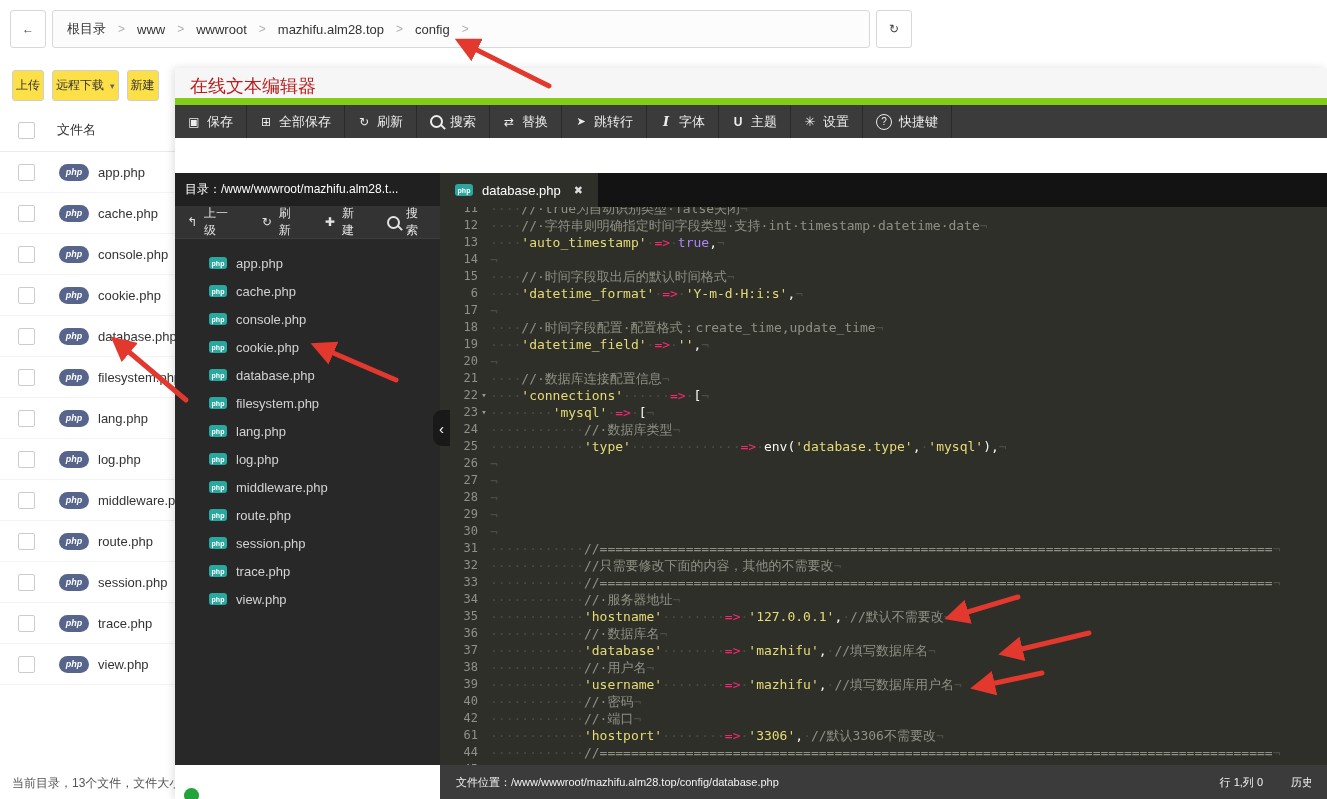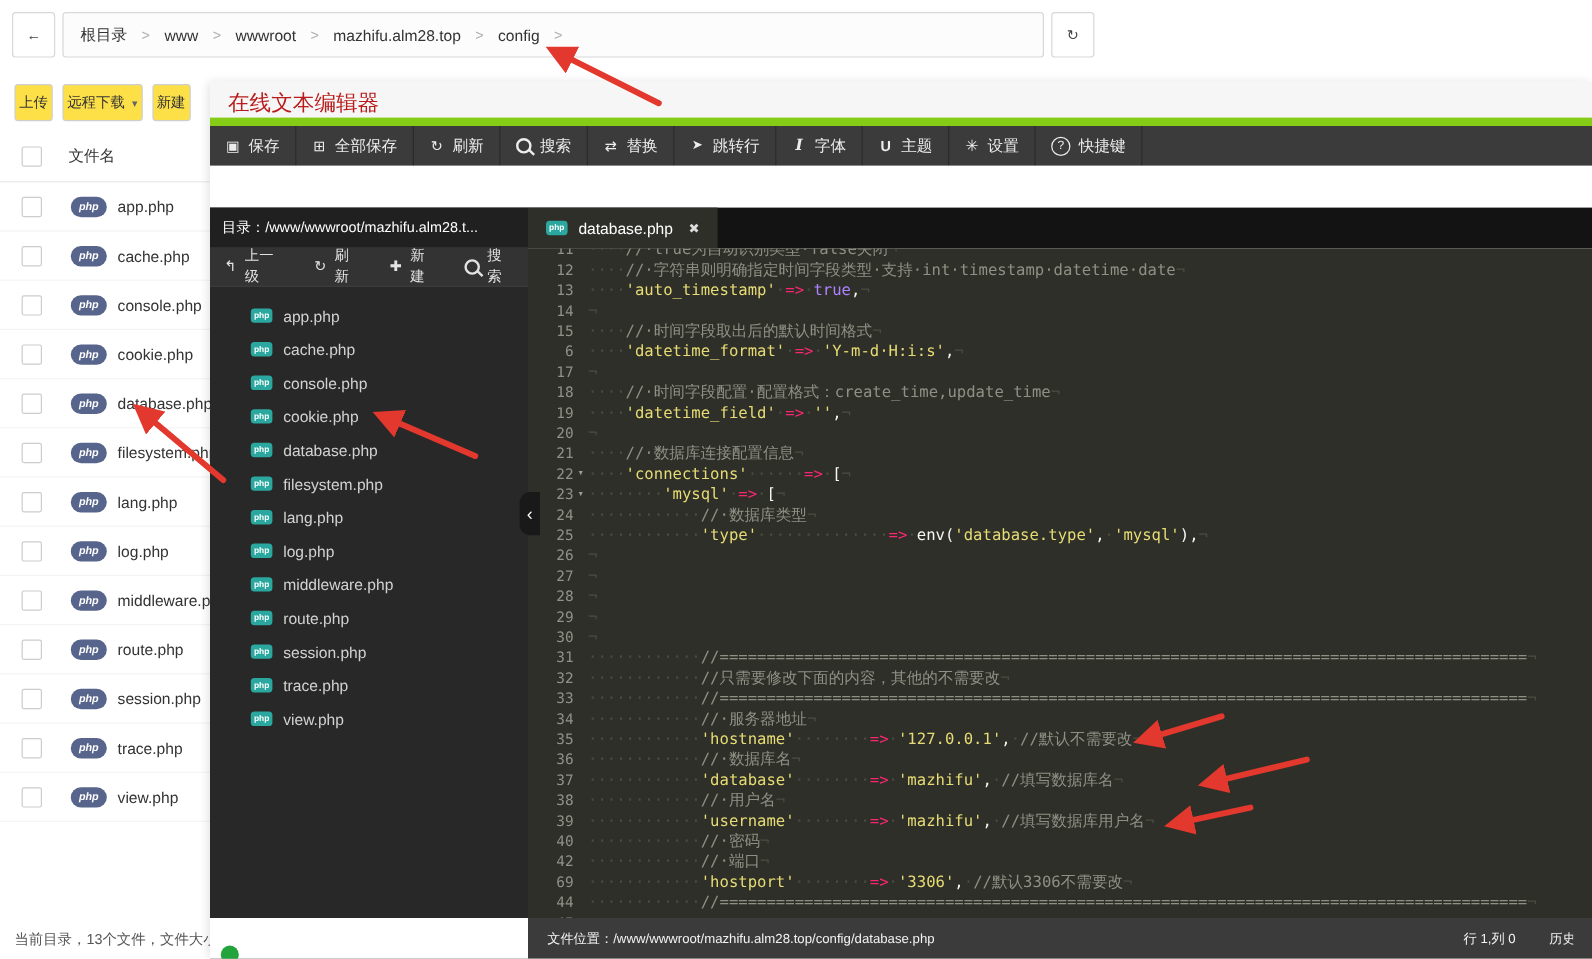--- a/index.html
+++ b/index.html
@@ -456,21 +456,21 @@
           </div>
             <div class="code-line">
             <span class="gutter"><span>40</span><span class="fold"></span></span>
             <span class="lc"><span class="tk-ws">············</span><span class="tk-cm">//·密码</span><span class="tk-nl">¬</span></span>
           </div>
             <div class="code-line">
             <span class="gutter"><span>42</span><span class="fold"></span></span>
             <span class="lc"><span class="tk-ws">············</span><span class="tk-cm">//·端口</span><span class="tk-nl">¬</span></span>
           </div>
             <div class="code-line">
-            <span class="gutter"><span>69</span><span class="fold"></span></span>
+            <span class="gutter"><span>61</span><span class="fold"></span></span>
             <span class="lc"><span class="tk-ws">············</span><span class="tk-str">'hostport'</span><span class="tk-ws">········</span><span class="tk-op">=&gt;</span><span class="tk-ws">·</span><span class="tk-str">'3306'</span><span class="tk-pl">,</span><span class="tk-ws">·</span><span class="tk-cm">//默认3306不需要改</span><span class="tk-nl">¬</span></span>
           </div>
             <div class="code-line">
             <span class="gutter"><span>44</span><span class="fold"></span></span>
             <span class="lc"><span class="tk-ws">············</span><span class="tk-cm">//======================================================================================</span><span class="tk-nl">¬</span></span>
           </div>
             <div class="code-line">
             <span class="gutter"><span>45</span><span class="fold"></span></span>
             <span class="lc"><span class="tk-nl">¬</span></span>
           </div>

